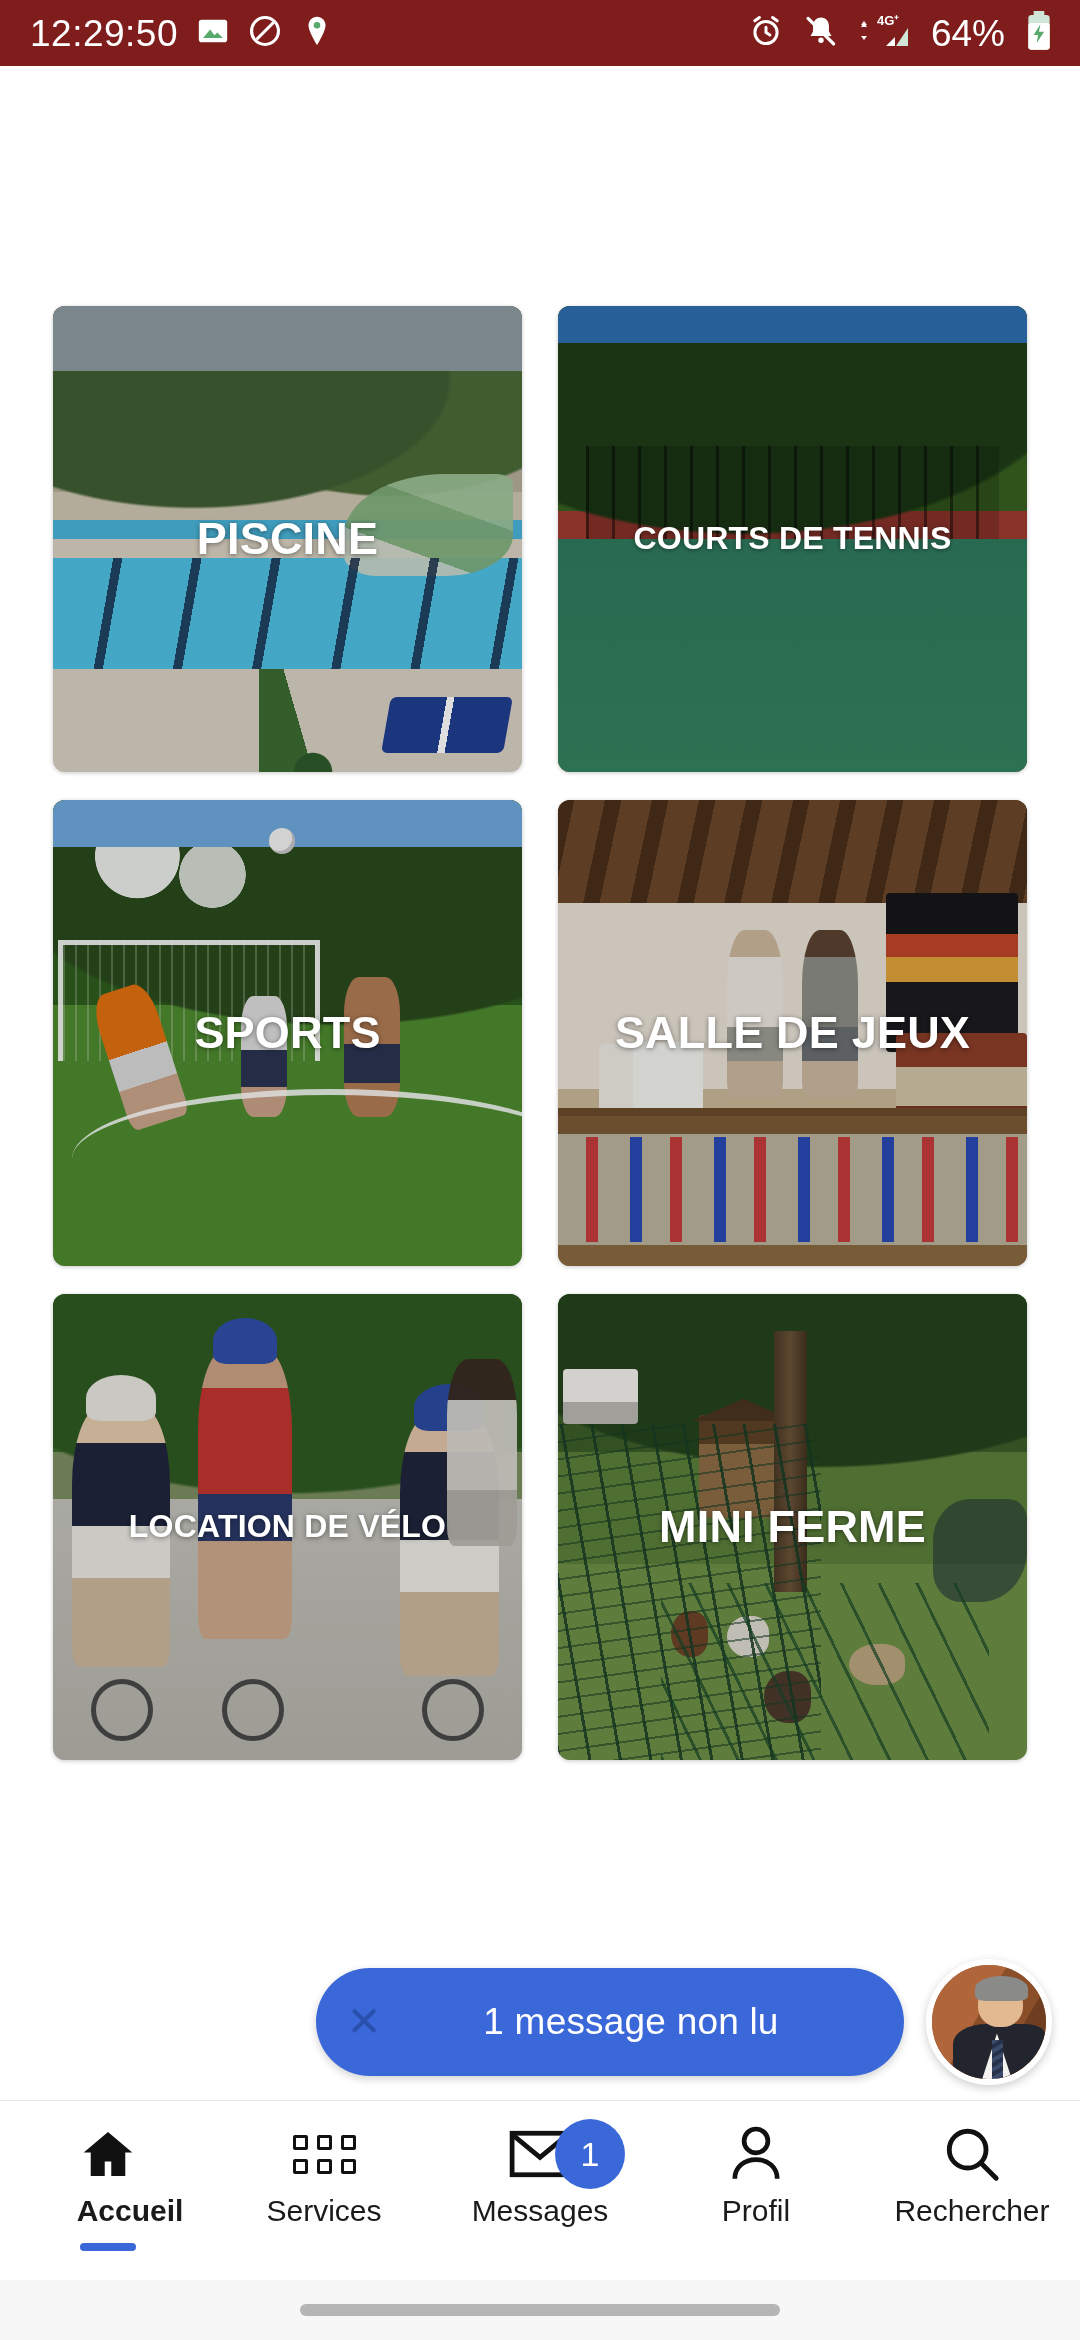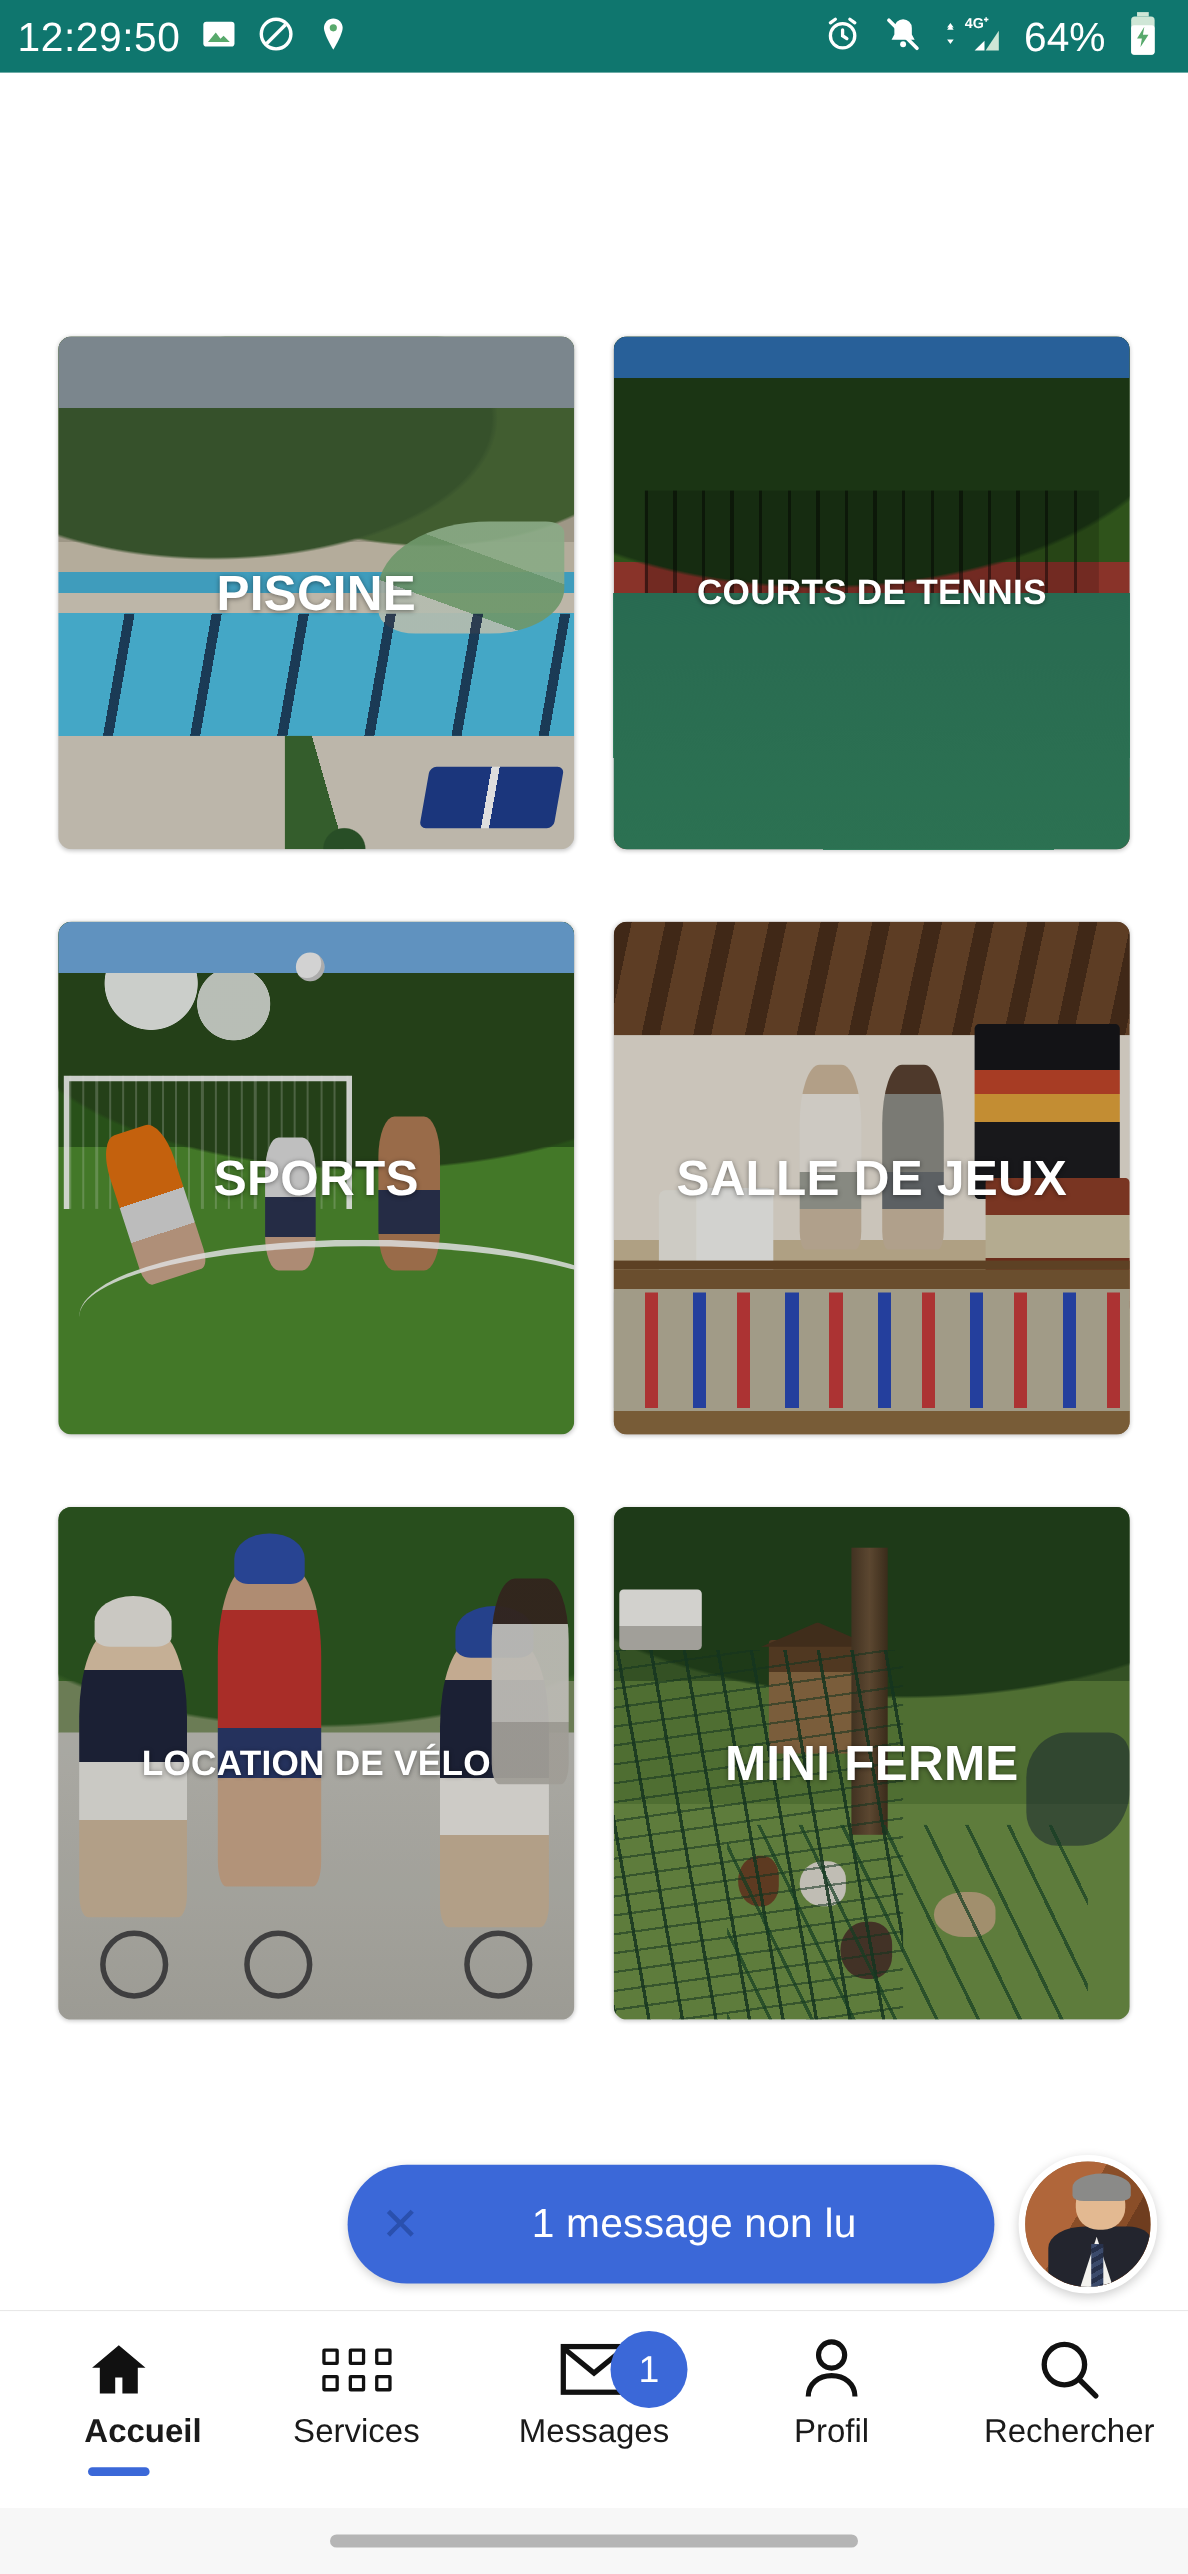--- a/index.html
+++ b/index.html
@@ -6,22 +6,22 @@
   html, body {
     width:1080px; height:2340px;
     font-family:"Liberation Sans", sans-serif;
     background:#ffffff; overflow:hidden;
   }
   #screen { position:relative; width:1080px; height:2340px; background:#fff; }
 
   
   .statusbar{
     position:absolute; left:0; top:0; width:1080px; height:66px;
-    background:#0f766e; display:flex; align-items:center;
-    padding:0 26px 0 16px; color:#fff;
+    background:#7f1d1d; display:flex; align-items:center;
+    padding:0 26px 0 30px; color:#fff;
   }
   .sb-left{ display:flex; align-items:center; gap:18px; }
   .sb-clock{ font-size:37px; letter-spacing:.5px; font-weight:400; line-height:1; }
   .sb-right{ margin-left:auto; display:flex; align-items:center; gap:19px; }
   .sb-batt-text{ font-size:37px; font-weight:400; line-height:1; }
   .sb-ico{ display:block; }
 
   
   .appbar{
     position:absolute; left:0; top:66px; width:1080px; height:196px;
@@ -33,21 +33,21 @@
   }
   .page-title{
     position:absolute; left:0; top:130px; width:1080px; text-align:center;
     font-size:46px; font-weight:600; color:#1b1b1b; letter-spacing:.4px;
   }
 
   
   .grid{
     position:absolute; left:53px; top:306px;
     width:974px;
-    display:grid; grid-template-columns:469px 469px; gap:66px 36px;
+    display:grid; grid-template-columns:469px 469px; gap:28px 36px;
   }
   .card{
     position:relative; width:469px; height:466px; border-radius:12px;
     overflow:hidden; cursor:pointer;
     box-shadow:0 1px 4px rgba(0,0,0,.22);
     background:#cfcfcf;
   }
   .card .photo{ position:absolute; inset:0; }
   .card .tint{ position:absolute; inset:0; background:rgba(0,0,0,.13); }
   .card .caption{

